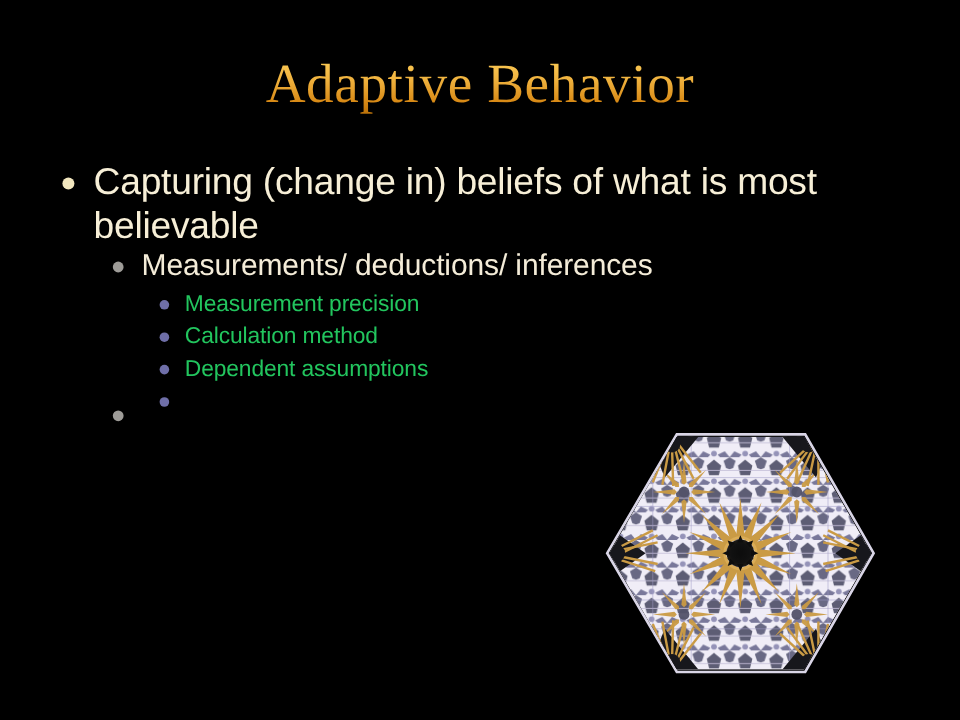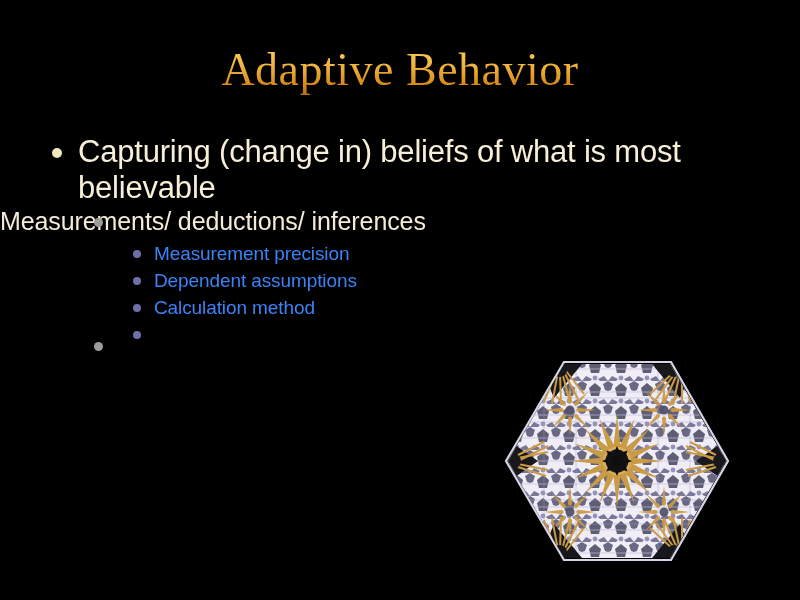--- a/index.html
+++ b/index.html
@@ -81,39 +81,40 @@
   .lvl1 .bullet-dot {
     width: 10px;
     height: 10px;
     left: 52px;
     top: 14px;
     background: #f2e7bf;
   }
 
   
   .lvl2 {
+    padding-left: 118px;
     font-size: 25px;
     line-height: 31px;
     color: #f4ecd8;
     letter-spacing: -0.1px;
   }
   .lvl2 .bullet-dot {
     width: 9px;
     height: 9px;
     left: 94px;
     top: 12px;
     background: #9e9c98;
   }
 
   
   .lvl3 {
     padding-left: 154px;
     font-size: 19px;
     line-height: 27px;
-    color: #3b82f6;
+    color: #22c55e;
     letter-spacing: -0.1px;
   }
   .lvl3 .bullet-dot {
     width: 8px;
     height: 8px;
     left: 133px;
     top: 10px;
     background: #6f6fa8;
   }
 
@@ -160,25 +161,25 @@
       </li>
 
       <li class="group-lvl3">
         <ul class="blist">
           <li class="bullet-row lvl3">
             <span class="bullet-dot" style="background: rgb(111, 111, 168);"></span>
             <span class="bullet-text">Measurement precision</span>
           </li>
           <li class="bullet-row lvl3">
             <span class="bullet-dot" style="background: rgb(111, 111, 168);"></span>
-            <span class="bullet-text">Dependent assumptions</span>
+            <span class="bullet-text">Calculation method</span>
           </li>
           <li class="bullet-row lvl3">
             <span class="bullet-dot" style="background: rgb(111, 111, 168);"></span>
-            <span class="bullet-text">Calculation method</span>
+            <span class="bullet-text">Dependent assumptions</span>
           </li>
           <li class="bullet-row lvl3">
             <span class="bullet-dot" style="background: rgb(111, 111, 168);"></span>
           </li>
         </ul>
       </li>
 
       <li class="spacer-before-last"></li>
 
       <li class="bullet-row lvl2">

